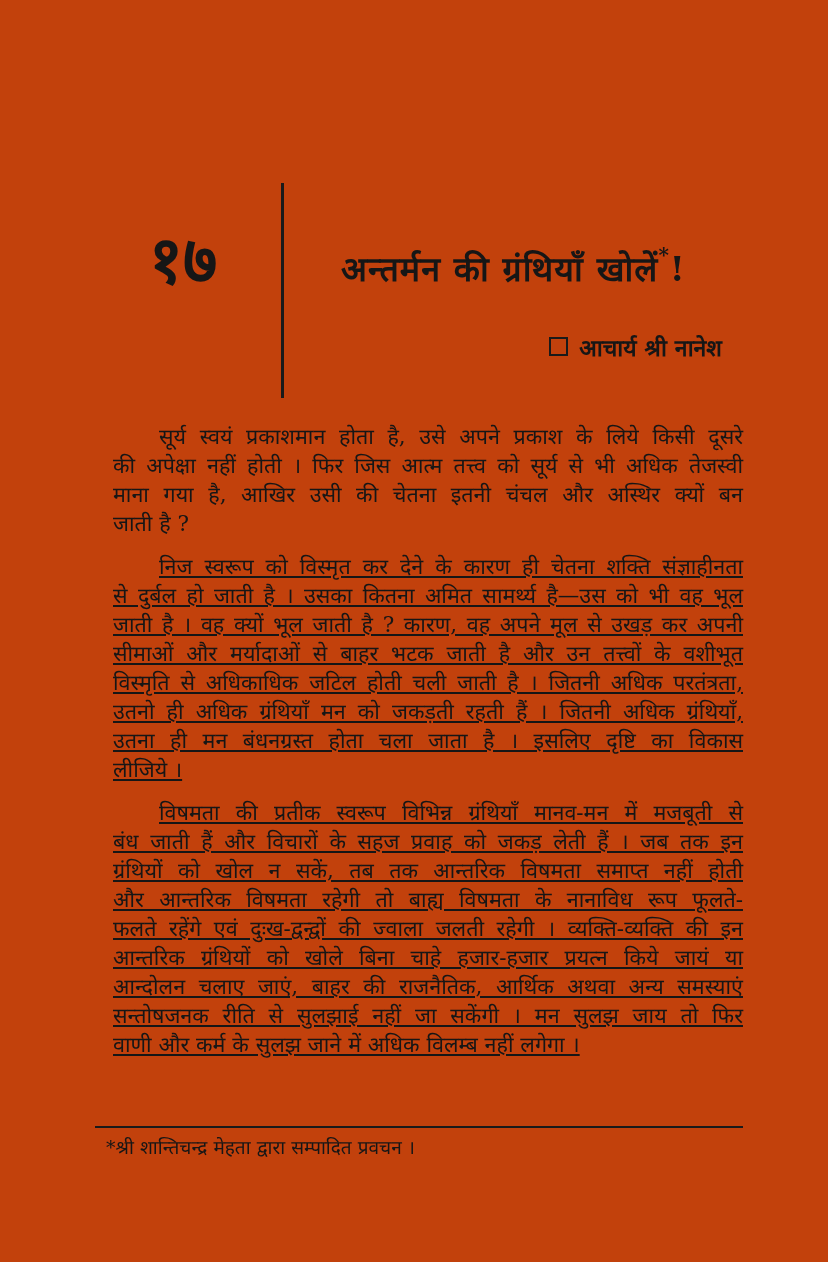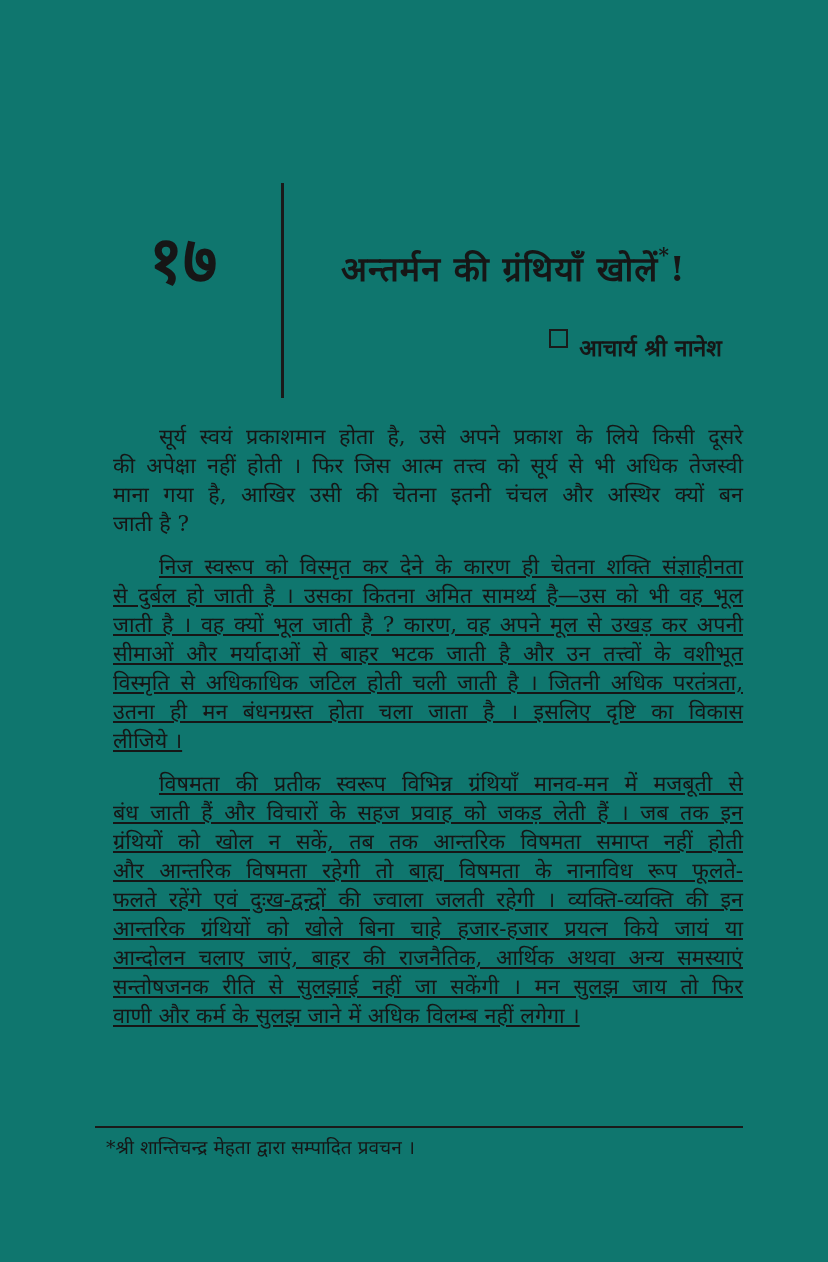--- a/index.html
+++ b/index.html
@@ -1,21 +1,21 @@
 <!DOCTYPE html>
 <html><head>
 <meta charset="utf-8">
 <style>
   html, body { margin: 0; padding: 0; background: #e8e8e8; }
   .page {
     position: relative;
     width: 828px;
     height: 1262px;
     margin: 0 auto;
-    background: #0f766e;
+    background: #c2410c;
     color: #161616;
     font-family: "DejaVu Serif", "Liberation Serif", serif;
     overflow: hidden;
   }
 
   
   .chapter-number {
     position: absolute;
     left: 128px; top: 224px;
     width: 110px;
@@ -37,21 +37,21 @@
     font-size: 34px;
     font-weight: 700;
     white-space: nowrap;
     letter-spacing: 1px;
   }
   .title sup { font-size: 20px; vertical-align: top; line-height: 1; }
   .author-line {
     position: absolute;
     top: 331px; right: 106px;
     display: flex;
-    align-items: flex-start;
+    align-items: center;
     gap: 11px;
     font-size: 23px;
     font-weight: 700;
     white-space: nowrap;
   }
   .author-box {
     display: inline-block;
     width: 19px; height: 19px;
     border: 2.5px solid #1a1a1a;
     box-sizing: border-box;
@@ -122,20 +122,21 @@
         <div class="line">की अपेक्षा नहीं होती । फिर जिस आत्म तत्त्व को सूर्य से भी अधिक तेजस्वी</div>
         <div class="line">माना गया है, आखिर उसी की चेतना इतनी चंचल और अस्थिर क्यों बन</div>
         <div class="line last">जाती है ?</div>
       </div>
     <div class="para">
         <div class="line">निज स्वरूप को विस्मृत कर देने के कारण ही चेतना शक्ति संज्ञाहीनता</div>
         <div class="line">से दुर्बल हो जाती है । उसका कितना अमित सामर्थ्य है—उस को भी वह भूल</div>
         <div class="line">जाती है । वह क्यों भूल जाती है ? कारण, वह अपने मूल से उखड़ कर अपनी</div>
         <div class="line">सीमाओं और मर्यादाओं से बाहर भटक जाती है और उन तत्त्वों के वशीभूत</div>
         <div class="line">विस्मृति से अधिकाधिक जटिल होती चली जाती है । जितनी अधिक परतंत्रता,</div>
+        <div class="line">उतनो ही अधिक ग्रंथियाँ मन को जकड़ती रहती हैं । जितनी अधिक ग्रंथियाँ,</div>
         <div class="line">उतना ही मन बंधनग्रस्त होता चला जाता है । इसलिए दृष्टि का विकास</div>
         <div class="line last">लीजिये ।</div>
       </div>
     <div class="para">
         <div class="line">विषमता की प्रतीक स्वरूप विभिन्न ग्रंथियाँ मानव-मन में मजबूती से</div>
         <div class="line">बंध जाती हैं और विचारों के सहज प्रवाह को जकड़ लेती हैं ।  जब तक इन</div>
         <div class="line">ग्रंथियों को खोल न सकें, तब तक आन्तरिक विषमता समाप्त नहीं होती</div>
         <div class="line">और आन्तरिक विषमता रहेगी तो बाह्य विषमता के नानाविध रूप फूलते-</div>
         <div class="line">फलते रहेंगे एवं दुःख-द्वन्द्वों की ज्वाला जलती रहेगी ।  व्यक्ति-व्यक्ति की इन</div>
         <div class="line">आन्तरिक ग्रंथियों को खोले बिना चाहे हजार-हजार प्रयत्न किये जायं या</div>

